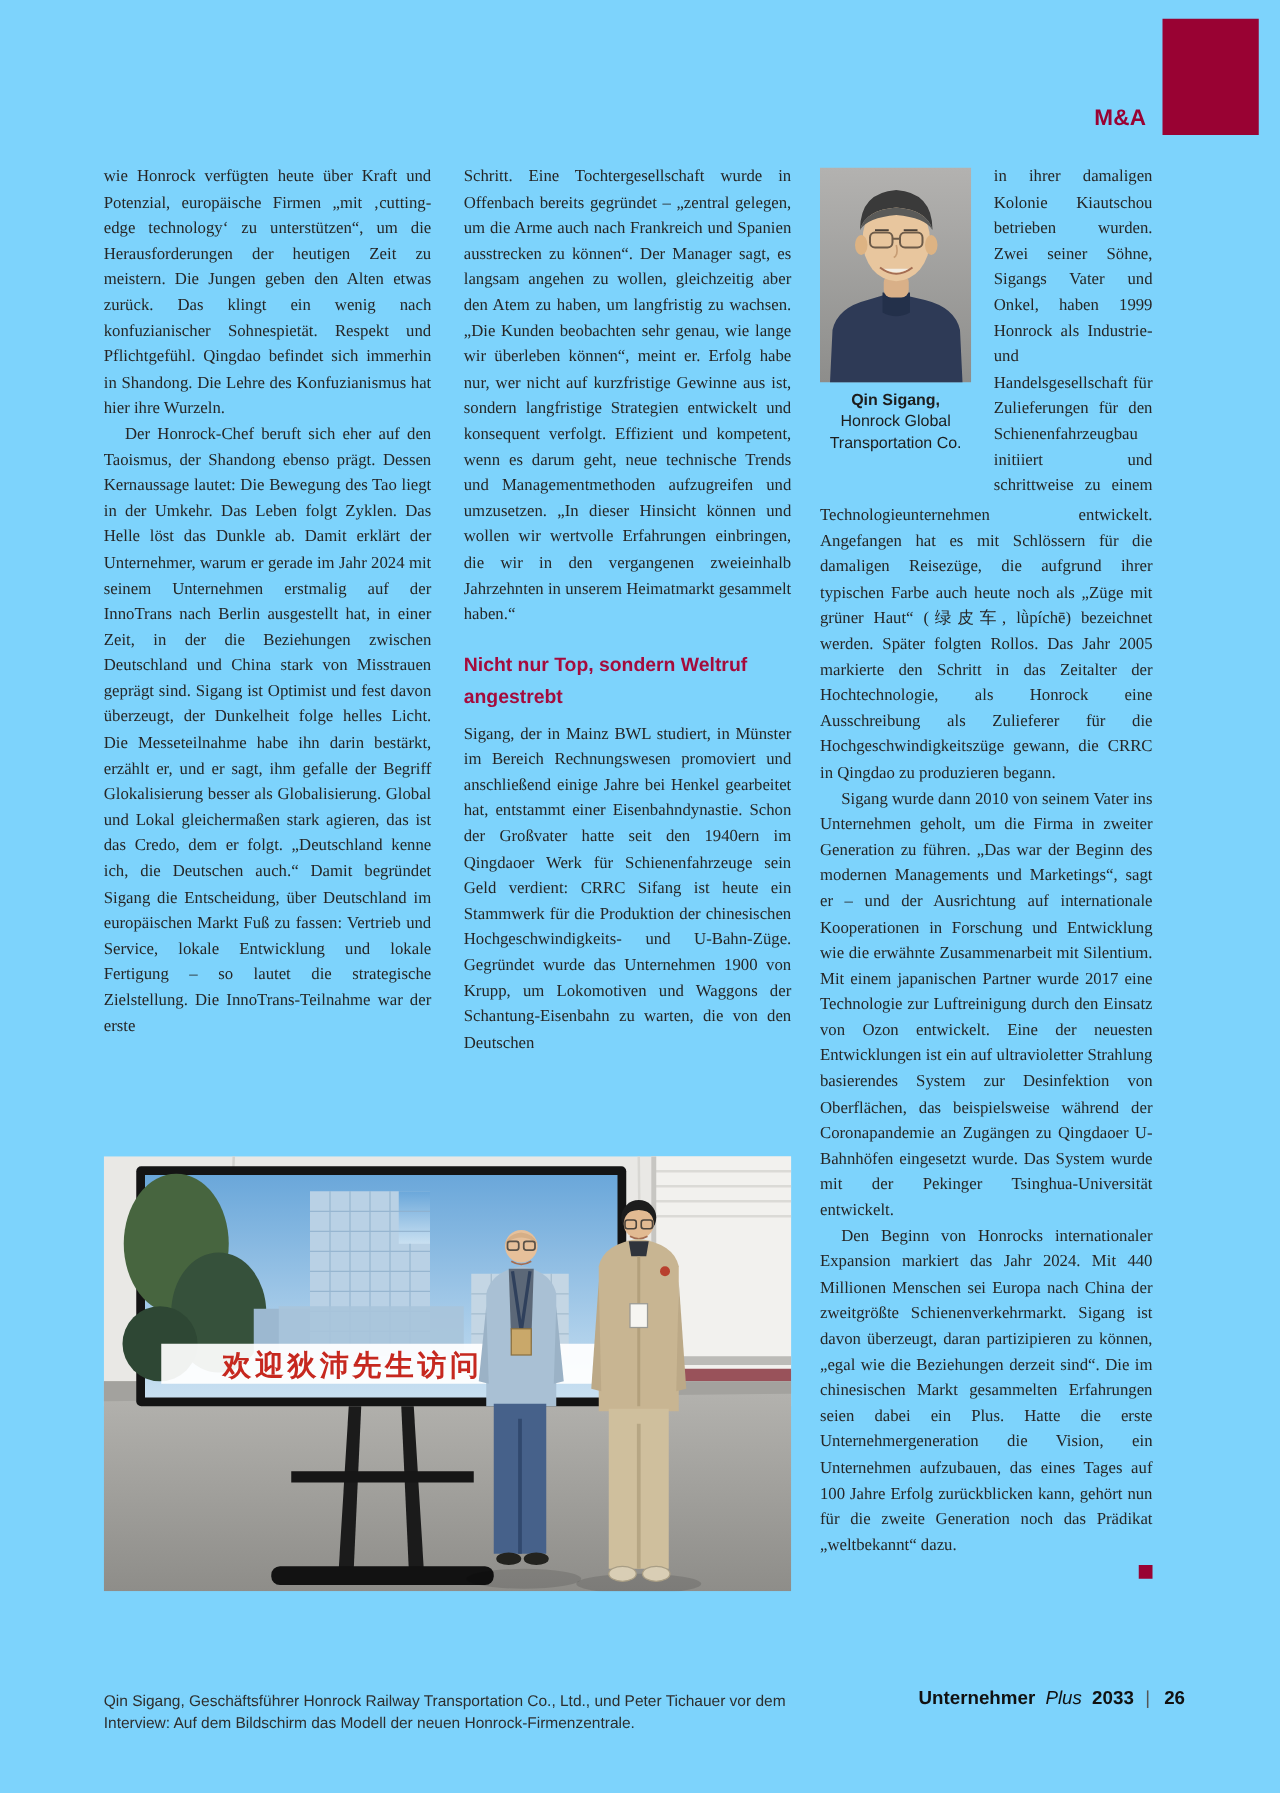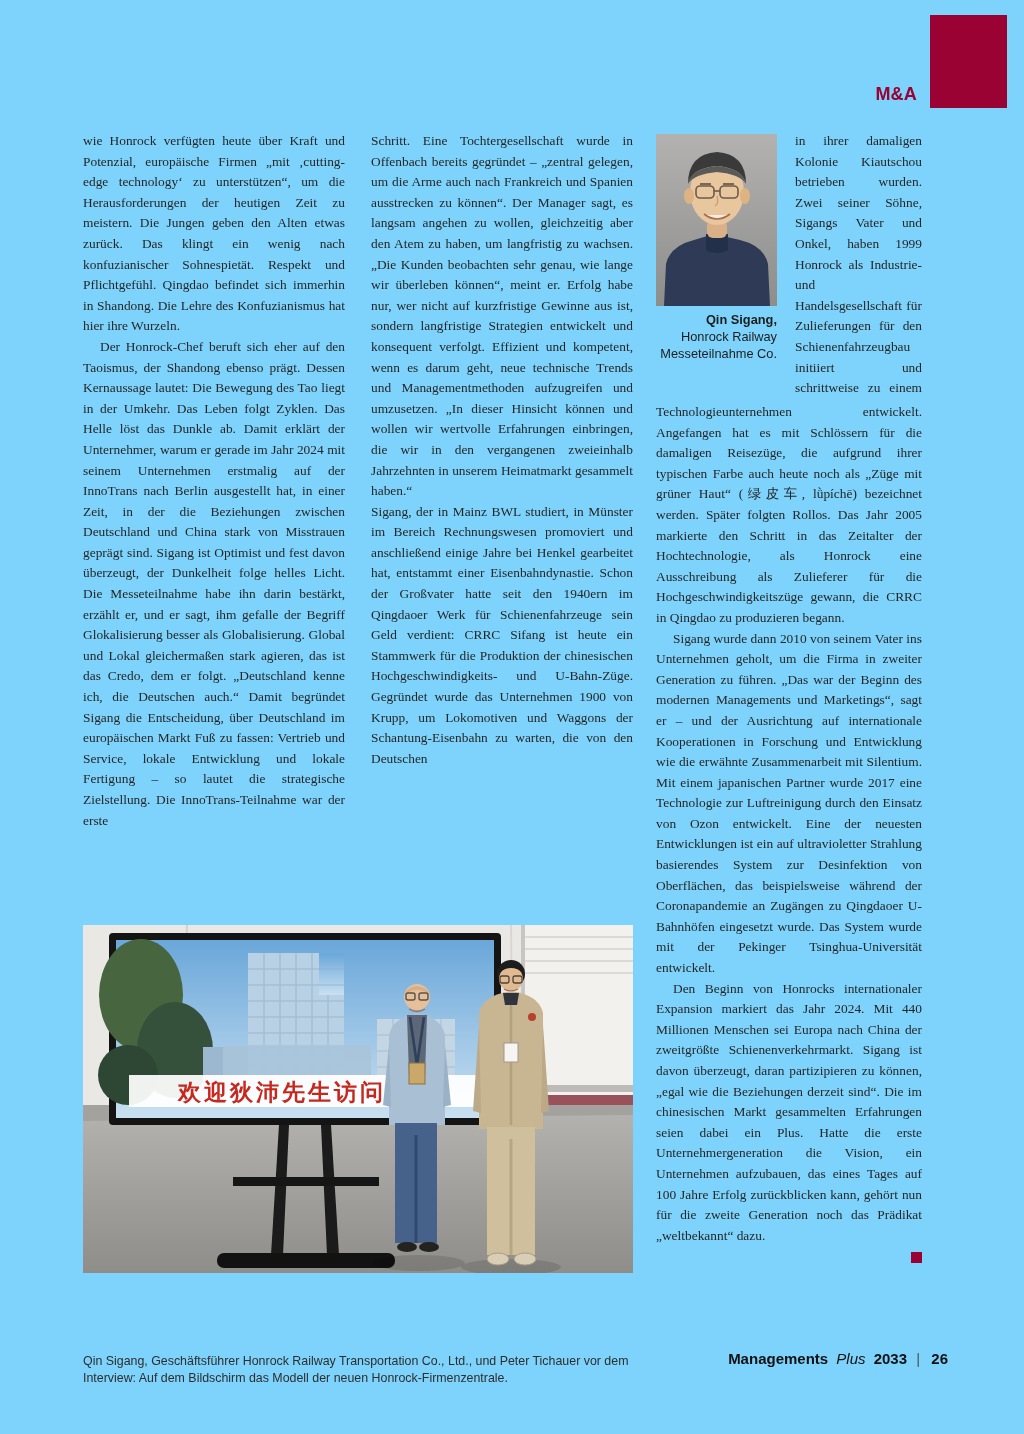--- a/index.html
+++ b/index.html
@@ -20,21 +20,21 @@
   #col2{left:371px;}
   #col3{left:656px;width:266px;}
 
   .subhead{font-family:"Liberation Sans",sans-serif;font-weight:bold;font-size:15.5px;
        line-height:25px;color:#a50b3c;text-align:left;margin:18px 0 7px 0;hyphens:none;}
 
   
   .portrait-fig{float:left;width:130px;margin:3px 9px 40px 0;}
   .portrait-fig svg{display:block;width:121px;height:172px;}
   .portrait-cap{font-family:"Liberation Sans",sans-serif;font-size:12.8px;line-height:17px;
-       color:#1d1d1d;text-align:right;margin-top:5px;width:121px;hyphens:none;}
+       color:#1d1d1d;text-align:center;margin-top:5px;width:121px;hyphens:none;}
   .portrait-cap .nm{font-weight:bold;}
 
   .endmark{float:right;width:11px;height:11px;background:#990233;margin-top:6px;}
 
   
   .interview{position:absolute;left:83px;top:925px;width:550px;height:348px;}
   .interview svg{display:block;width:550px;height:348px;}
   .photo-caption{position:absolute;left:83px;top:1353px;width:556px;
        font-family:"Liberation Sans",sans-serif;font-size:12.4px;line-height:16.8px;color:#2e2e2e;}
 
@@ -53,20 +53,21 @@
   <div class="brand-block"></div>
   <div class="section-label">M&amp;A</div>
 
   <div class="col" id="col1">
     <p>wie Honrock verfügten heute über Kraft und Potenzial, europäische Firmen „mit ‚cutting-edge technology‘ zu unterstützen“, um die Herausforderungen der heutigen Zeit zu meistern. Die Jungen geben den Alten etwas zurück. Das klingt ein wenig nach konfuzianischer Sohnespietät. Respekt und Pflichtgefühl. Qingdao befindet sich immerhin in Shandong. Die Lehre des Konfuzianismus hat hier ihre Wurzeln.</p>
     <p class="indent">Der Honrock-Chef beruft sich eher auf den Taoismus, der Shandong ebenso prägt. Dessen Kernaussage lautet: Die Bewegung des Tao liegt in der Umkehr. Das Leben folgt Zyklen. Das Helle löst das Dunkle ab. Damit erklärt der Unternehmer, warum er gerade im Jahr 2024 mit seinem Unternehmen erstmalig auf der InnoTrans nach Berlin ausgestellt hat, in einer Zeit, in der die Beziehungen zwischen Deutschland und China stark von Misstrauen geprägt sind. Sigang ist Optimist und fest davon überzeugt, der Dunkelheit folge helles Licht. Die Messeteilnahme habe ihn darin bestärkt, erzählt er, und er sagt, ihm gefalle der Begriff Glokalisierung besser als Globalisierung. Global und Lokal gleichermaßen stark agieren, das ist das Credo, dem er folgt. „Deutschland kenne ich, die Deutschen auch.“ Damit begründet Sigang die Entscheidung, über Deutschland im europäischen Markt Fuß zu fassen: Vertrieb und Service, lokale Entwicklung und lokale Fertigung – so lautet die strategische Zielstellung. Die InnoTrans-Teilnahme war der erste</p>
   </div>
 
   <div class="col" id="col2">
     <p>Schritt. Eine Tochtergesellschaft wurde in Offenbach bereits gegründet – „zentral gelegen, um die Arme auch nach Frankreich und Spanien ausstrecken zu können“. Der Manager sagt, es langsam angehen zu wollen, gleichzeitig aber den Atem zu haben, um langfristig zu wachsen. „Die Kunden beobachten sehr genau, wie lange wir überleben können“, meint er. Erfolg habe nur, wer nicht auf kurzfristige Gewinne aus ist, sondern langfristige Strategien entwickelt und konsequent verfolgt. Effizient und kompetent, wenn es darum geht, neue technische Trends und Managementmethoden aufzugreifen und umzusetzen. „In dieser Hinsicht können und wollen wir wertvolle Erfahrungen einbringen, die wir in den vergangenen zweieinhalb Jahrzehnten in unserem Heimatmarkt gesammelt haben.“</p>
+    <h3 class="subhead">Nicht nur Top, sondern Weltruf angestrebt</h3>
     <p>Sigang, der in Mainz BWL studiert, in Münster im Bereich Rechnungswesen promoviert und anschließend einige Jahre bei Henkel gearbeitet hat, entstammt einer Eisenbahndynastie. Schon der Großvater hatte seit den 1940ern im Qingdaoer Werk für Schienenfahrzeuge sein Geld verdient: CRRC Sifang ist heute ein Stammwerk für die Produktion der chinesischen Hochgeschwindigkeits- und U-Bahn-Züge. Gegründet wurde das Unternehmen 1900 von Krupp, um Lokomotiven und Waggons der Schantung-Eisenbahn zu warten, die von den Deutschen</p>
   </div>
 
   <div class="col" id="col3">
     <figure class="portrait-fig" style="margin-left:0;">
       <svg viewBox="0 0 121 172" aria-hidden="true">
         <defs>
           <linearGradient id="pbg" x1="0" y1="0" x2="0" y2="1">
             <stop offset="0" stop-color="#b3b2b0"></stop>
               <stop offset="1" stop-color="#8d8d8b"></stop>
@@ -93,21 +94,21 @@
 
         <line x1="44" y1="50" x2="55" y2="50" stroke="#4a4038" stroke-width="1.4"></line>
         <line x1="67" y1="50" x2="78" y2="50" stroke="#4a4038" stroke-width="1.4"></line>
 
         <path d="M61 62 Q63 70 59 72" fill="none" stroke="#c79d74" stroke-width="1.3"></path>
         <path d="M48 80 Q61 90 74 80" fill="none" stroke="#a46d52" stroke-width="1.6"></path>
         <path d="M51 81 Q61 87 71 81" fill="#f3efe9" opacity="0.9"></path>
       </svg>
       <figcaption class="portrait-cap">
         <span class="nm">Qin Sigang,</span><br>
-        <span>Honrock Railway Messeteilnahme Co.</span>
+        <span>Honrock Global Transportation Co.</span>
       </figcaption>
     </figure>
     <p>in ihrer damaligen Kolonie Kiautschou betrieben wurden. Zwei seiner Söhne, Sigangs Vater und Onkel, haben 1999 Honrock als Industrie- und Handelsgesellschaft für Zulieferungen für den Schienenfahrzeugbau initiiert und schrittweise zu einem Technologieunternehmen entwickelt. Angefangen hat es mit Schlössern für die damaligen Reisezüge, die aufgrund ihrer typischen Farbe auch heute noch als „Züge mit grüner Haut“ (绿皮车, lǜpíchē) bezeichnet werden. Später folgten Rollos. Das Jahr 2005 markierte den Schritt in das Zeitalter der Hochtechnologie, als Honrock eine Ausschreibung als Zulieferer für die Hochgeschwindigkeitszüge gewann, die CRRC in Qingdao zu produzieren begann.</p>
     <p class="indent">Sigang wurde dann 2010 von seinem Vater ins Unternehmen geholt, um die Firma in zweiter Generation zu führen. „Das war der Beginn des modernen Managements und Marketings“, sagt er – und der Ausrichtung auf internationale Kooperationen in Forschung und Entwicklung wie die erwähnte Zusammenarbeit mit Silentium. Mit einem japanischen Partner wurde 2017 eine Technologie zur Luftreinigung durch den Einsatz von Ozon entwickelt. Eine der neuesten Entwicklungen ist ein auf ultravioletter Strahlung basierendes System zur Desinfektion von Oberflächen, das beispielsweise während der Coronapandemie an Zugängen zu Qingdaoer U-Bahnhöfen eingesetzt wurde. Das System wurde mit der Pekinger Tsinghua-Universität entwickelt.</p>
     <p class="indent">Den Beginn von Honrocks internationaler Expansion markiert das Jahr 2024. Mit 440 Millionen Menschen sei Europa nach China der zweitgrößte Schienenverkehrmarkt. Sigang ist davon überzeugt, daran partizipieren zu können, „egal wie die Beziehungen derzeit sind“. Die im chinesischen Markt gesammelten Erfahrungen seien dabei ein Plus. Hatte die erste Unternehmergeneration die Vision, ein Unternehmen aufzubauen, das eines Tages auf 100 Jahre Erfolg zurückblicken kann, gehört nun für die zweite Generation noch das Prädikat „weltbekannt“ dazu.</p>
     <span class="endmark"></span>
   </div>
 
   <div class="interview">
     <svg viewBox="0 0 550 348" aria-hidden="true">
@@ -224,20 +225,20 @@
         <line x1="428" y1="214" x2="428" y2="330" stroke="#b6a684" stroke-width="3"></line>
         <ellipse cx="415" cy="334" rx="11" ry="6" fill="#d9ceb5" stroke="#a99e85" stroke-width="1"></ellipse>
         <ellipse cx="442" cy="334" rx="11" ry="6" fill="#d9ceb5" stroke="#a99e85" stroke-width="1"></ellipse>
       </g>
     </svg>
   </div>
 
   <div class="photo-caption">Qin Sigang, Geschäftsführer Honrock Railway Transportation Co., Ltd., und Peter Tichauer vor dem Interview: Auf dem Bildschirm das Modell der neuen Honrock-Firmenzentrale.</div>
 
   <div class="footer">
-    <span class="b">Managements</span>
+    <span class="b">Unternehmer</span>
     <span class="it">Plus</span>
     <span class="b">2033</span>
     <span class="sep">|</span>
     <span class="b">26</span>
   </div>
 
 </div>
 
 </body></html>

